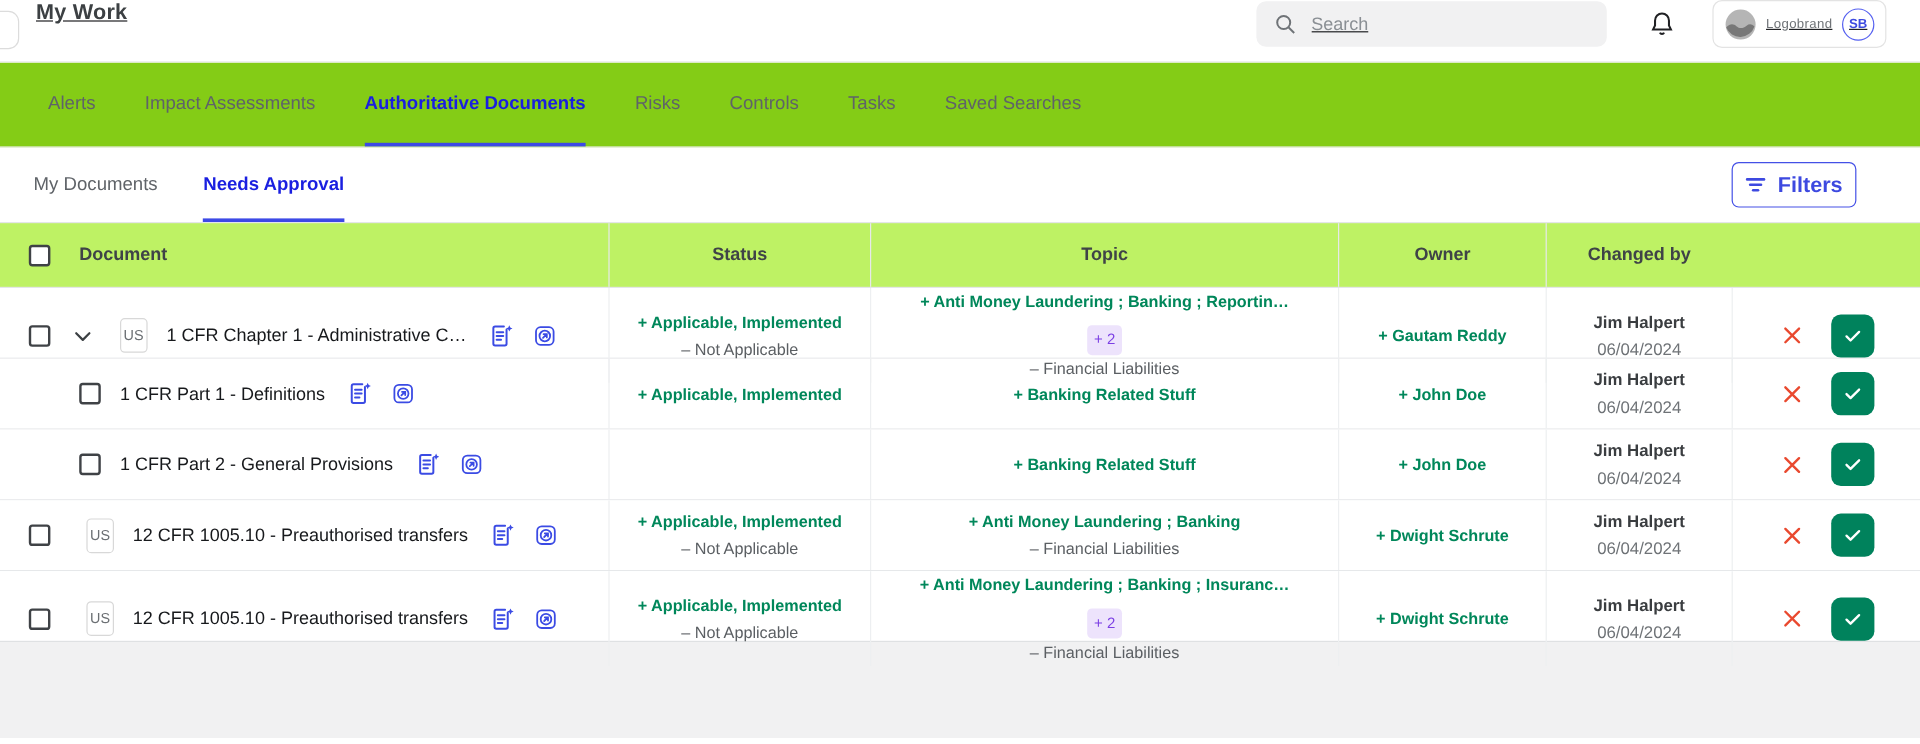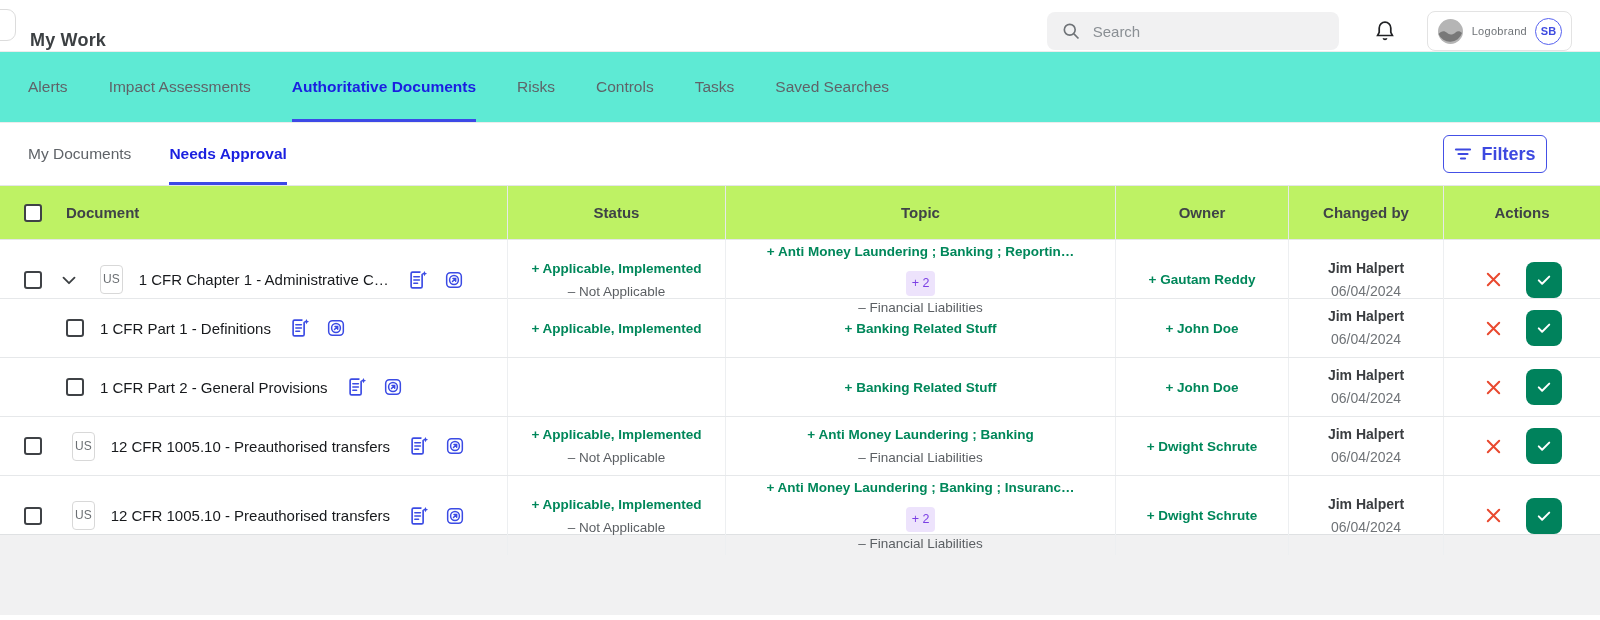--- a/index.html
+++ b/index.html
@@ -1,41 +1,41 @@
 <!DOCTYPE html>
 <html><head>
 <meta charset="utf-8">
 <style>
   * { margin:0; padding:0; box-sizing:border-box; }
   html,body { width:1600px; height:620px; overflow:hidden; background:#fff;
     font-family:"Liberation Sans", sans-serif; color:#202124; }
 
   
-  .topbar { position:relative; height:52px; display:flex; align-items:flex-end;
-    padding:0 28px 0 30px; border-bottom:1px solid #ececec; background:#fff; }
+  .topbar { position:relative; height:52px; display:flex; align-items:flex-start;
+    padding:0 28px 0 30px; border-bottom:1px solid #ececec; background:#fff;text-decoration:underline; }
   .edge-btn { position:absolute; left:-16px; top:9px; width:32px; height:32px;
     background:#fff; border:1px solid #dcdcdc; border-radius:9px; }
   .page-title { font-size:18px; font-weight:700; color:#3c4043; letter-spacing:.2px; }
   .topbar-right { margin-left:auto; display:flex; align-items:center; }
   .searchbox { display:flex; align-items:center; gap:12px; width:292px; height:38px;
     background:#f1f1f2; border-radius:8px; padding:0 14px; }
   .searchbox input { border:none; outline:none; background:transparent; font-size:15px;
     color:#3c4043; width:100%; font-family:"Liberation Sans", sans-serif; }
   .searchbox input::placeholder { color:#8a8f94; }
   .bell-wrap { margin:0 30px 0 34px; display:flex; align-items:center; cursor:pointer; }
   .profile-card { display:flex; align-items:center; gap:8px; height:40px; padding:0 9px;
     border:1px solid #e3e3e3; border-radius:8px; background:#fff; }
   .brand-name { font-size:11px; color:#6f7377; letter-spacing:.3px; }
   .avatar-sb { width:27px; height:27px; border-radius:50%; border:1.5px solid #5661f0;
     color:#3f4ce0; font-size:11px; font-weight:700; display:flex; align-items:center;
     justify-content:center; background:#fff; }
 
   
-  .tabs { display:flex; gap:41px; padding:0 28px; height:71px; align-items:flex-start;
-    border-bottom:1px solid #ececec; background:#5eead4; }
+  .tabs { display:flex; gap:41px; padding:0 40px; height:71px; align-items:flex-start;
+    border-bottom:1px solid #ececec; background:#84cc16; }
   .tab { font-size:15.5px; color:#5f6368; cursor:pointer; height:100%;
     display:flex; align-items:center; border-bottom:3px solid transparent;
     padding-top:3px; }
   .tab.active { color:#1a1fe0; font-weight:700; border-bottom-color:#3d49e6; }
 
   
   .subbar { position:relative; display:flex; gap:38px; padding:0 28px; height:62px;
     align-items:center; background:#fff; }
   .subtab { font-size:15.5px; color:#5f6368; cursor:pointer; height:100%;
     display:flex; align-items:center; border-bottom:3px solid transparent; padding-top:3px; }
@@ -143,21 +143,20 @@
 
 <div class="grid-row thead">
   <div class="th doc">
     <span class="checkbox"></span>
     <span>Document</span>
   </div>
   <div class="th">Status</div>
   <div class="th">Topic</div>
   <div class="th">Owner</div>
   <div class="th">Changed by</div>
-  <div class="th">Actions</div>
 </div>
 
 <div class="grid-row row">
   <div class="cell doc">
     <span class="checkbox"></span>
     <span>
       <svg width="22" height="22" viewBox="0 0 24 24" fill="none" stroke="#3c4043" stroke-width="2" stroke-linecap="round" stroke-linejoin="round">
           <path d="M6 9.5l6 6 6-6"></path>
         </svg>
     </span>

